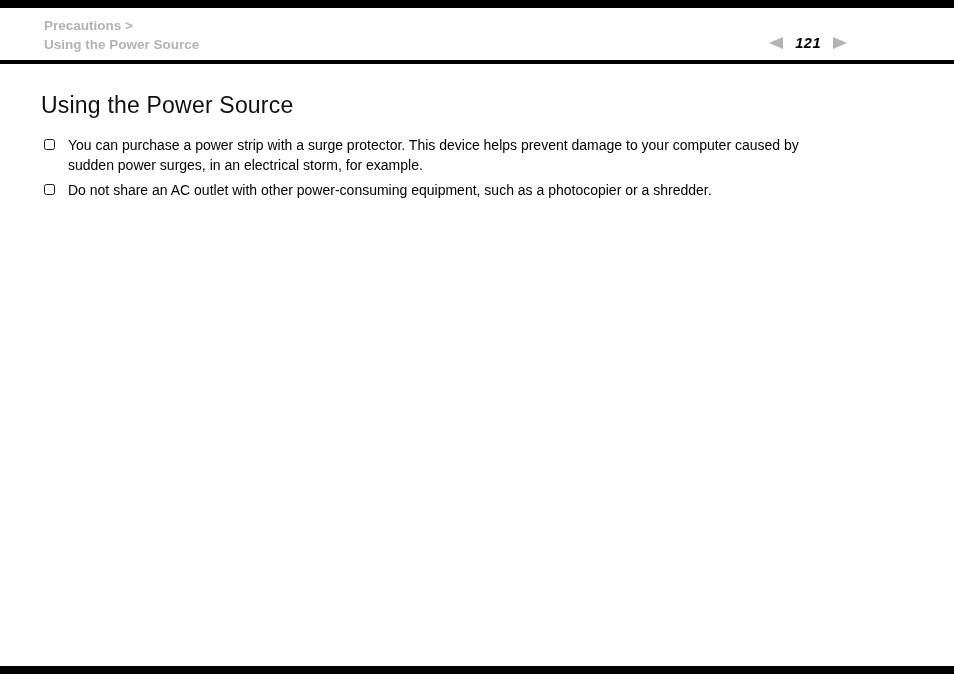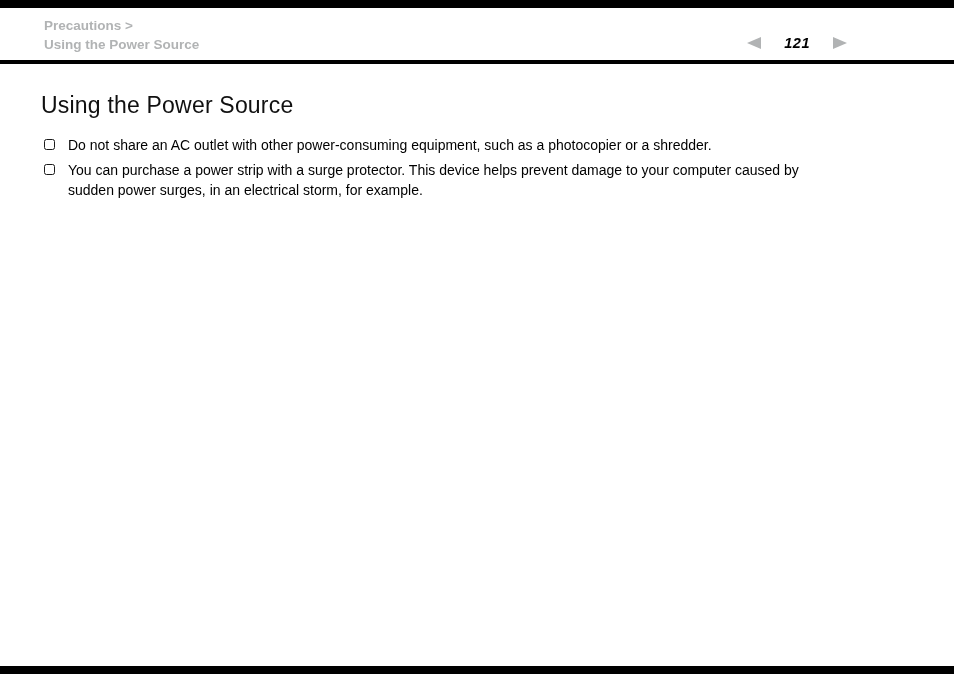--- a/index.html
+++ b/index.html
@@ -21,21 +21,21 @@
     position: absolute; top: 8px; left: 0; width: 869px; height: 52px;
     background: #ffffff;
   }
   .breadcrumb {
     position: absolute; left: 44px; top: 8px;
     font-size: 13.5px; font-weight: bold; line-height: 19px;
     color: #b1b3b4;
   }
   .page-nav {
     position: absolute; right: 22px; top: 27px;
-    display: flex; align-items: center; gap: 23px;
+    display: flex; align-items: center; gap: 12px;
   }
   .arrow { width: 0; height: 0; cursor: pointer; }
   .arrow.left  { border-top: 6px solid transparent; border-bottom: 6px solid transparent; border-right: 14px solid #b1b3b4; }
   .arrow.right { border-top: 6px solid transparent; border-bottom: 6px solid transparent; border-left: 14px solid #b1b3b4; }
   .page-number {
     font-size: 14.5px; font-weight: bold; font-style: italic; color: #000;
     letter-spacing: 0.5px;
   }
   .header-rule {
     position: absolute; top: 60px; left: 0; width: 954px; height: 4px; background: #000000;
@@ -82,25 +82,25 @@
   </div>
 </div>
 
 <div class="header-rule"></div>
 
 <div class="content">
   <h1 class="doc-title">Using the Power Source</h1>
   <div class="bullet-list">
   <div class="bullet-item">
     <span class="bullet-square"></span>
-    <span class="bullet-text">Do not share an AC outlet with other power-consuming equipment, such as a photocopier or a shredder.</span>
+    <span class="bullet-text">You can purchase a power strip with a surge protector. This device helps prevent damage to your computer caused by
+sudden power surges, in an electrical storm, for example.</span>
   </div>
 
   <div class="bullet-item">
     <span class="bullet-square"></span>
-    <span class="bullet-text">You can purchase a power strip with a surge protector. This device helps prevent damage to your computer caused by
-sudden power surges, in an electrical storm, for example.</span>
+    <span class="bullet-text">Do not share an AC outlet with other power-consuming equipment, such as a photocopier or a shredder.</span>
   </div>
 
 </div>
 </div>
 
 <div class="edge-bar bottom"></div>
 
 </body></html>

